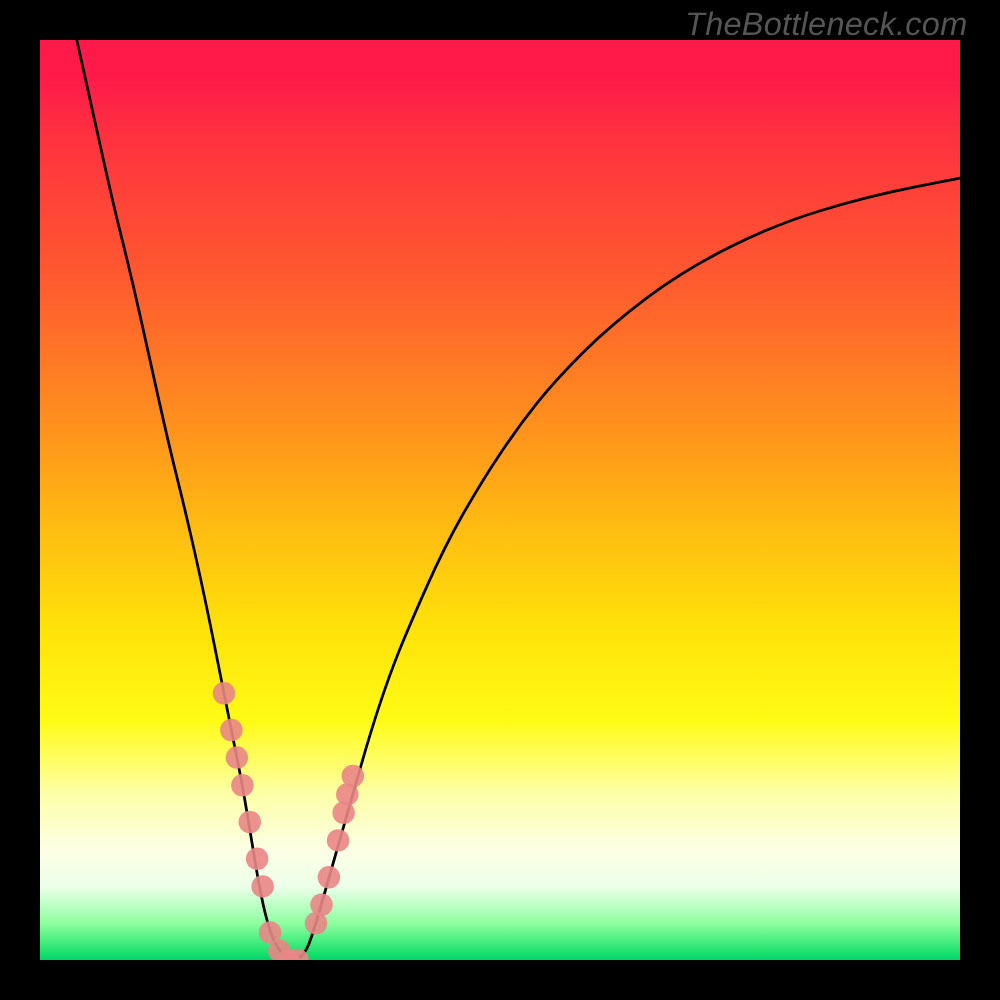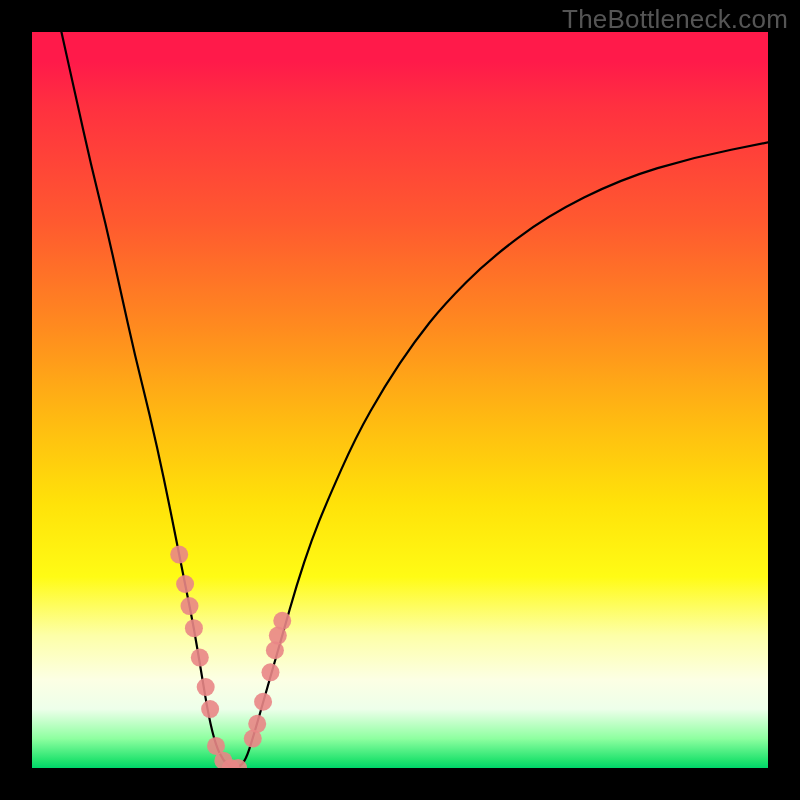--- a/index.html
+++ b/index.html
@@ -13,26 +13,27 @@
   }
   .frame {
     position: relative;
     width: 800px;
     height: 800px;
     background: #000;
   }
   .watermark {
     position: absolute;
     top: 4px;
-    right: 12px;
+    right: 26px;
     color: #555;
     font-size: 26px;
     font-weight: 500;
     letter-spacing: 0.2px;
     z-index: 10;
+    font-style: italic;
   }
   .plot-area {
     position: absolute;
     left: 32px;
     top: 32px;
     width: 736px;
     height: 736px;
     overflow: hidden;
   }
   .gradient {

